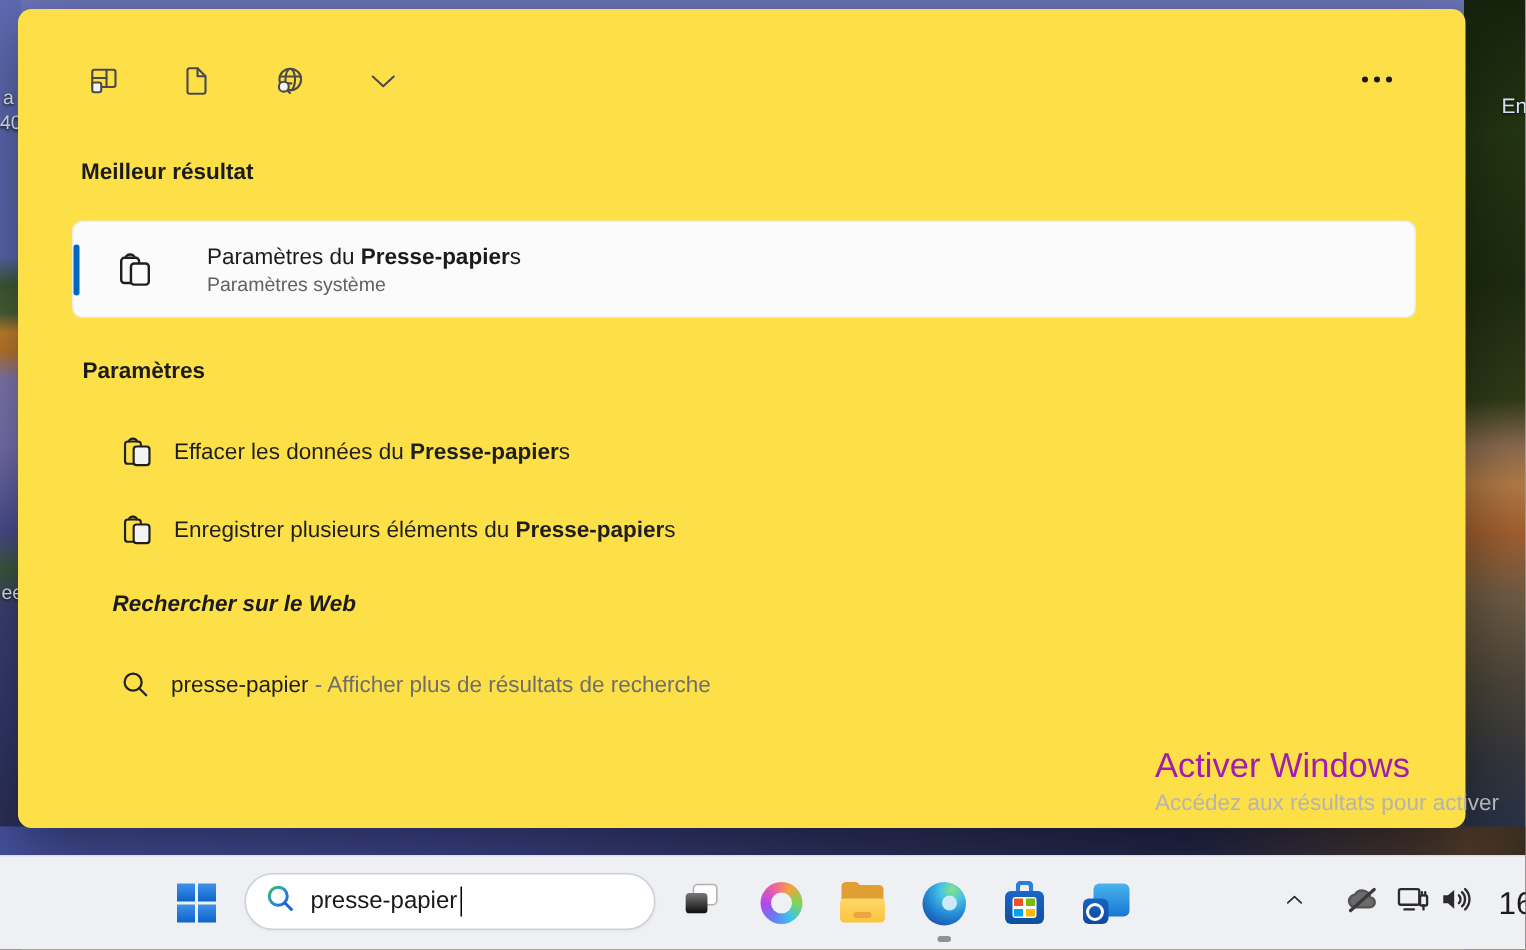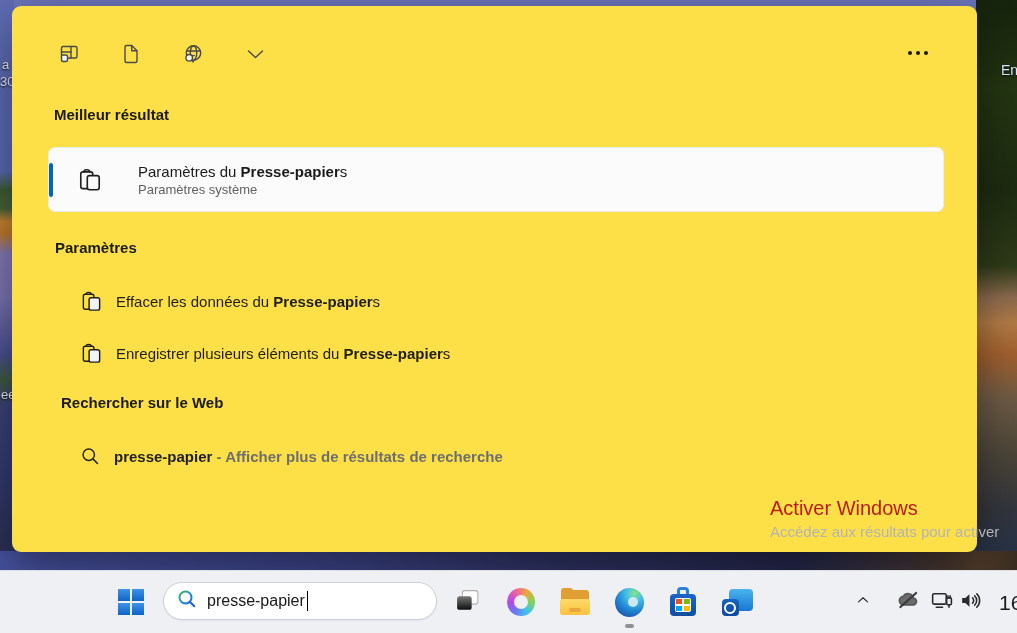--- a/index.html
+++ b/index.html
@@ -32,21 +32,21 @@
   .card .icn{margin-left:28px;}
   .card-text{margin-left:23px;display:flex;flex-direction:column;gap:2px;}
   .title{font-size:15px;color:#1b1b1b;}
   .subtitle{font-size:13px;color:#616161;}
   .b{font-weight:700;}
   .row{position:absolute;left:36px;width:896px;height:40px;display:flex;align-items:center;padding-left:32px;border-radius:6px;cursor:pointer;font-size:15px;color:#1f1f1f;}
   .row .icn{margin-right:13px;}
   .icn svg{display:block;}
   .gray{color:#6e6e6e;}
   .watermark{position:absolute;left:770px;top:497px;z-index:5;pointer-events:none;white-space:nowrap;}
-  .wm1{font-size:20px;color:#b91c1c;}
+  .wm1{font-size:23px;color:#a21caf;}
   .wm2{font-size:15px;color:#b4b4b4;margin-top:3px;}
   
   .taskbar{position:absolute;left:0;top:570px;width:100%;height:63px;background:#eef0f4;border-top:1px solid rgba(0,0,0,.07);z-index:10;}
   .tb-btn{position:absolute;top:11px;width:40px;height:40px;border-radius:5px;display:flex;align-items:center;justify-content:center;cursor:pointer;}
   .start-logo{display:grid;grid-template-columns:12px 12px;grid-template-rows:12px 12px;gap:2px;}
   .start-logo i{background:linear-gradient(180deg,#3f92e8,#0d64c8);}
   .tb-search{position:absolute;left:163px;top:11px;width:274px;height:38px;background:#ffffff;border:1px solid #cdd0d6;border-radius:19px;display:flex;align-items:center;padding-left:13px;cursor:text;box-shadow:0 1px 2px rgba(0,0,0,.05);}
   .tb-search .q{margin-left:10px;font-size:16px;color:#191919;}
   .caret{width:1.5px;height:20px;background:#000;margin-left:2px;}
   .edge-dot{position:absolute;left:625px;top:53px;width:9px;height:3.5px;border-radius:2px;background:#8f9194;}
@@ -71,21 +71,21 @@
   .tray-btn svg{stroke:#2b2b2b;fill:none;stroke-width:1.5;stroke-linecap:round;stroke-linejoin:round;}
   .clock{position:absolute;left:999px;top:20px;font-size:21px;color:#1b1b1b;cursor:pointer;}
 </style>
 </head>
 <body>
 
 <div class="wp-left"></div>
 <div class="wp-right"></div>
 <div class="wp-band"></div>
 <span class="frag" style="left:2px;top:57px;">a</span>
-<span class="frag" style="left:0;top:74px;">30</span>
+<span class="frag" style="left:0;top:74px;">40</span>
 <span class="frag" style="left:1px;top:387px;">ee</span>
 <span class="frag" style="left:1001px;top:62px;font-size:14px;color:#dfe9ff;">En</span>
 
 <div class="panel">
 
   <div class="filter-row">
     <div class="fbtn">
       <svg width="24" height="24" viewBox="0 0 24 24">
         <rect x="4.5" y="4.5" width="15.5" height="11.5" rx="1.5"></rect>
         <path d="M14 4.5 v11.5"></path>
@@ -154,23 +154,23 @@
     <span class="icn">
       <svg width="23" height="23" viewBox="0 0 24 24" stroke="#1f1f1f" fill="none" stroke-width="1.5" stroke-linecap="round" stroke-linejoin="round">
         <rect x="3.5" y="4.5" width="11" height="15.5" rx="2"></rect>
         <path d="M6.3 4.5 a2.7 2 0 0 1 5.4 0"></path>
         <rect x="9.5" y="8" width="11" height="13" rx="2" fill="#f3f3f3"></rect>
       </svg>
     </span>
     <span><span>Effacer les données du </span><span class="b">Presse-papier</span><span>s</span></span>
   </div>
 
-  <div class="sec-hdr" style="left:49px;top:388px;">Rechercher sur le Web</div>
-
-  <div class="row" style="top:430px;font-weight:bold;">
+  <div class="sec-hdr" style="left:63px;top:388px;font-style:italic;">Rechercher sur le Web</div>
+
+  <div class="row" style="top:430px;">
     <span class="icn">
       <svg width="21" height="21" viewBox="0 0 24 24" stroke="#222" fill="none" stroke-width="1.7" stroke-linecap="round">
         <circle cx="10" cy="10" r="6.5"></circle>
           <path d="M15 15 l5 5"></path>
       </svg>
     </span>
     <span><span>presse-papier</span><span class="gray"> - Afficher plus de résultats de recherche</span></span>
   </div>
 
 </div>

